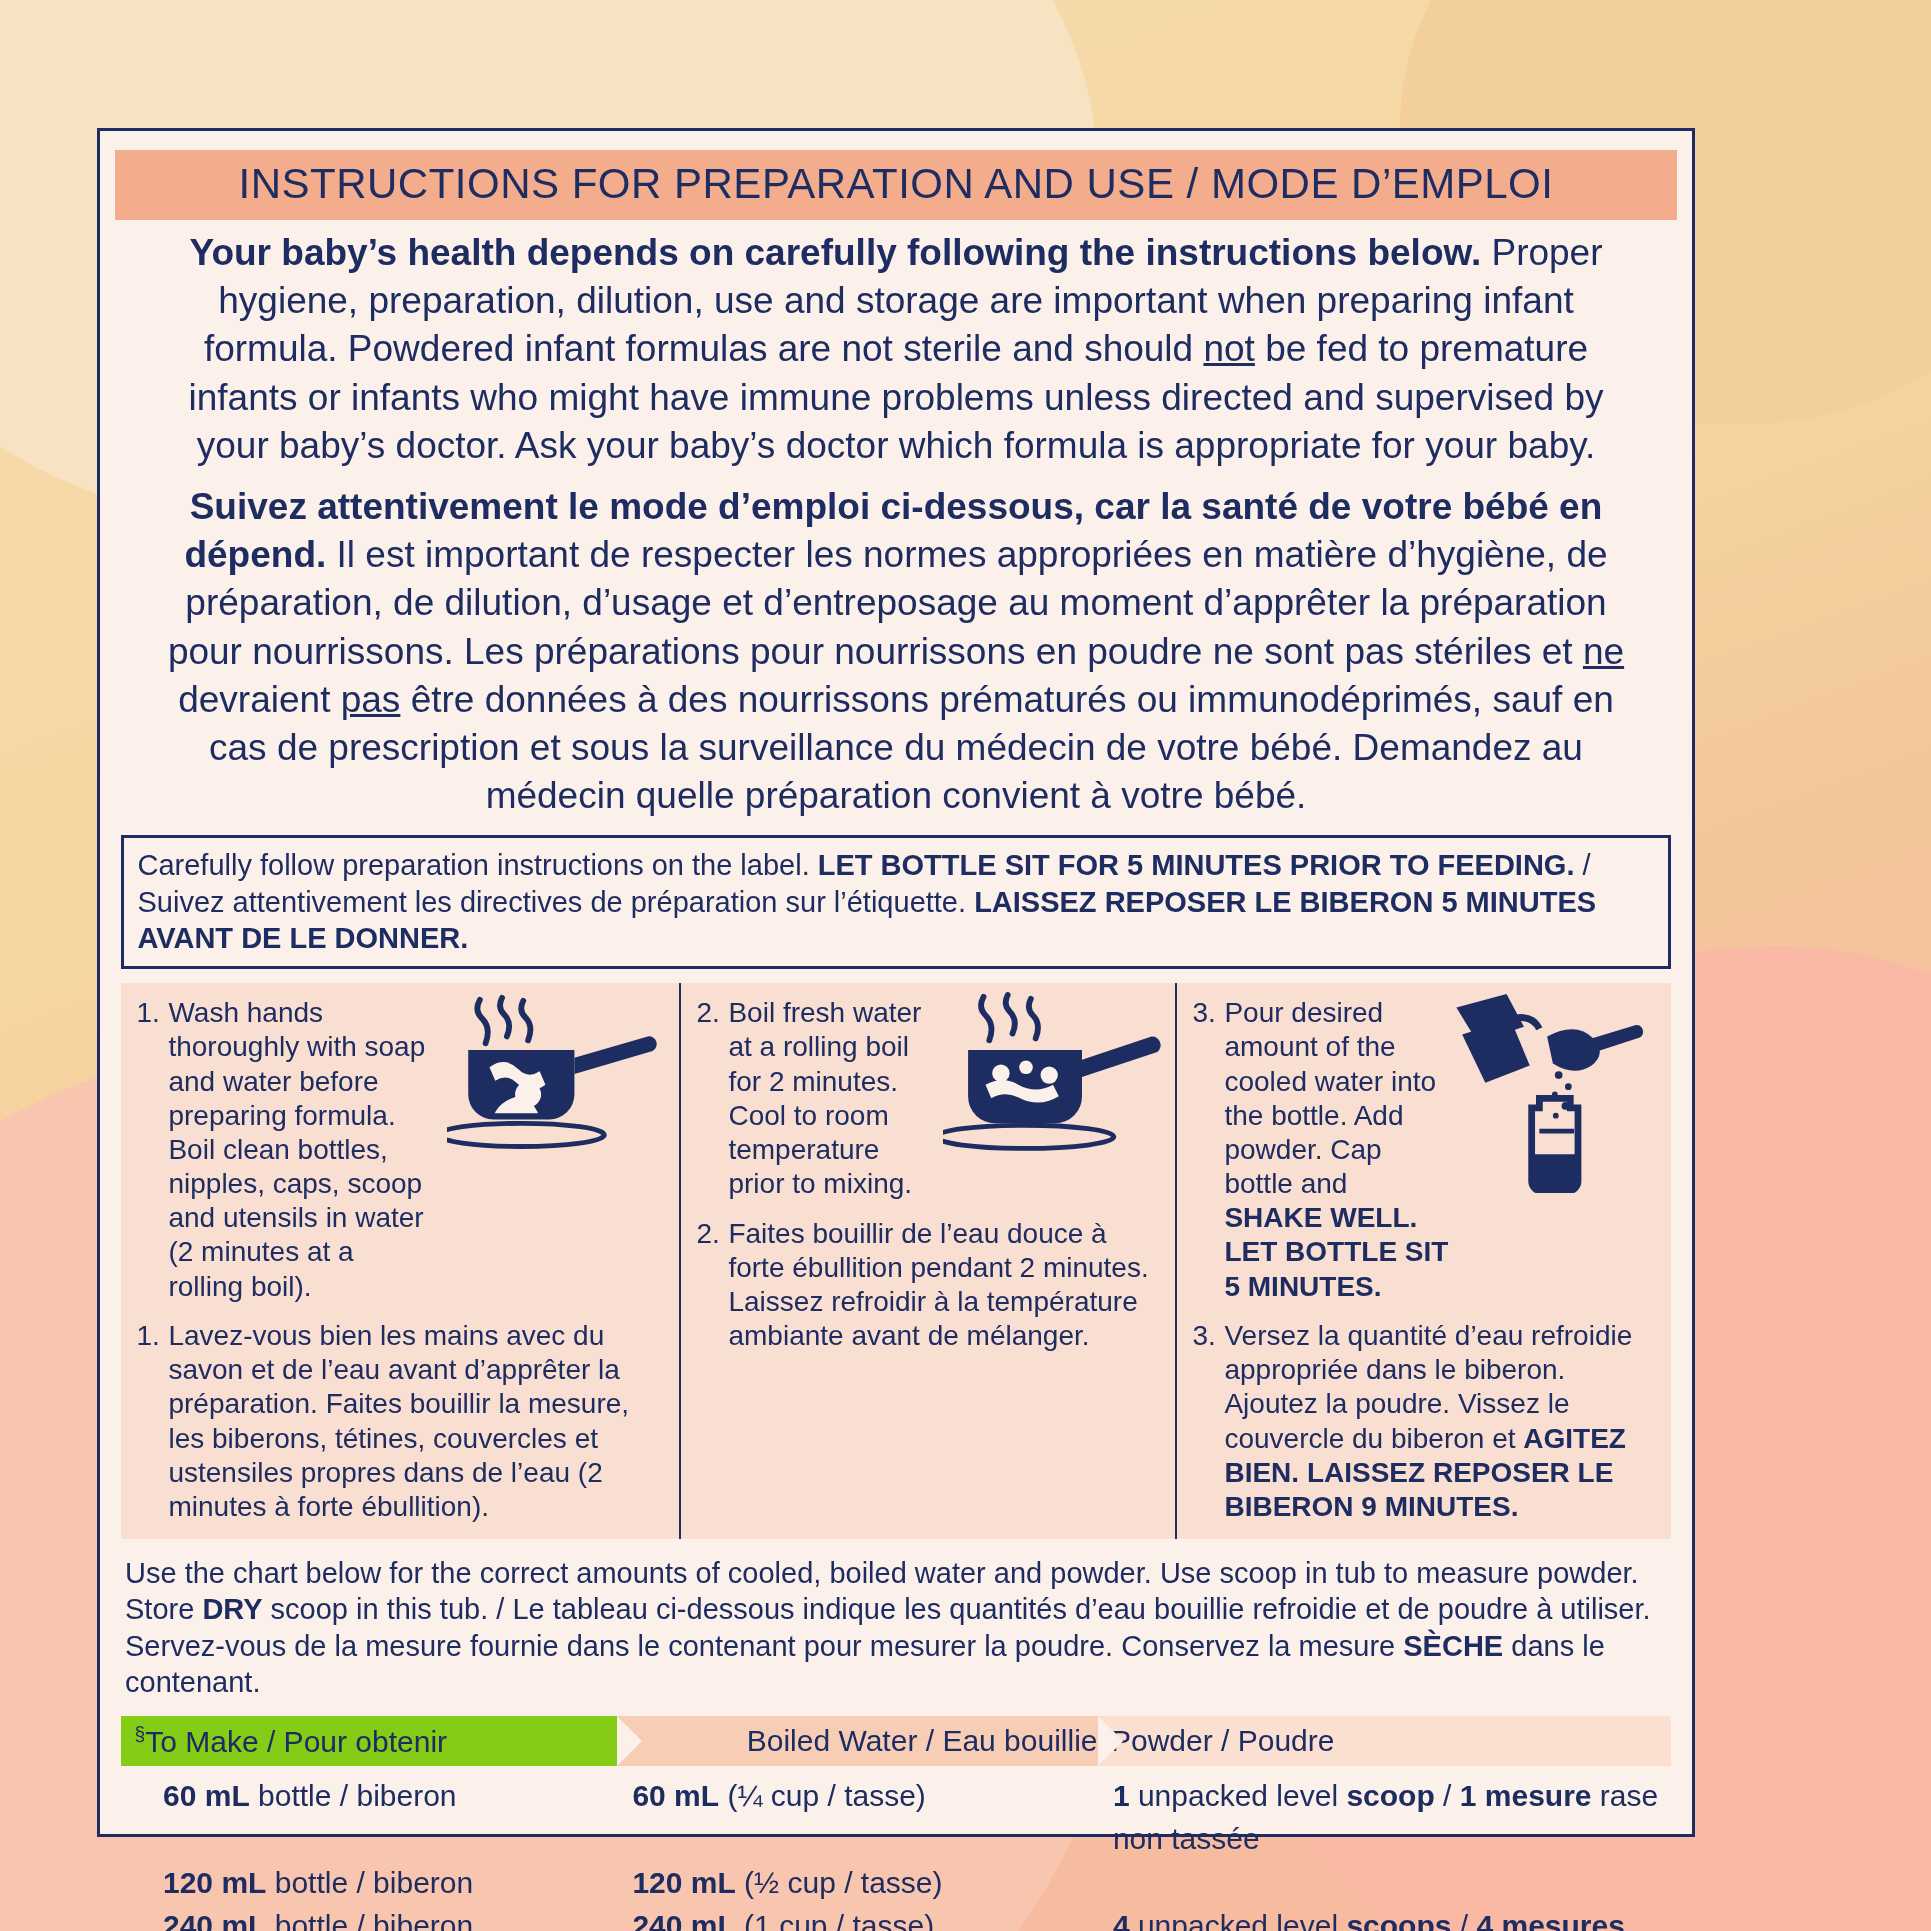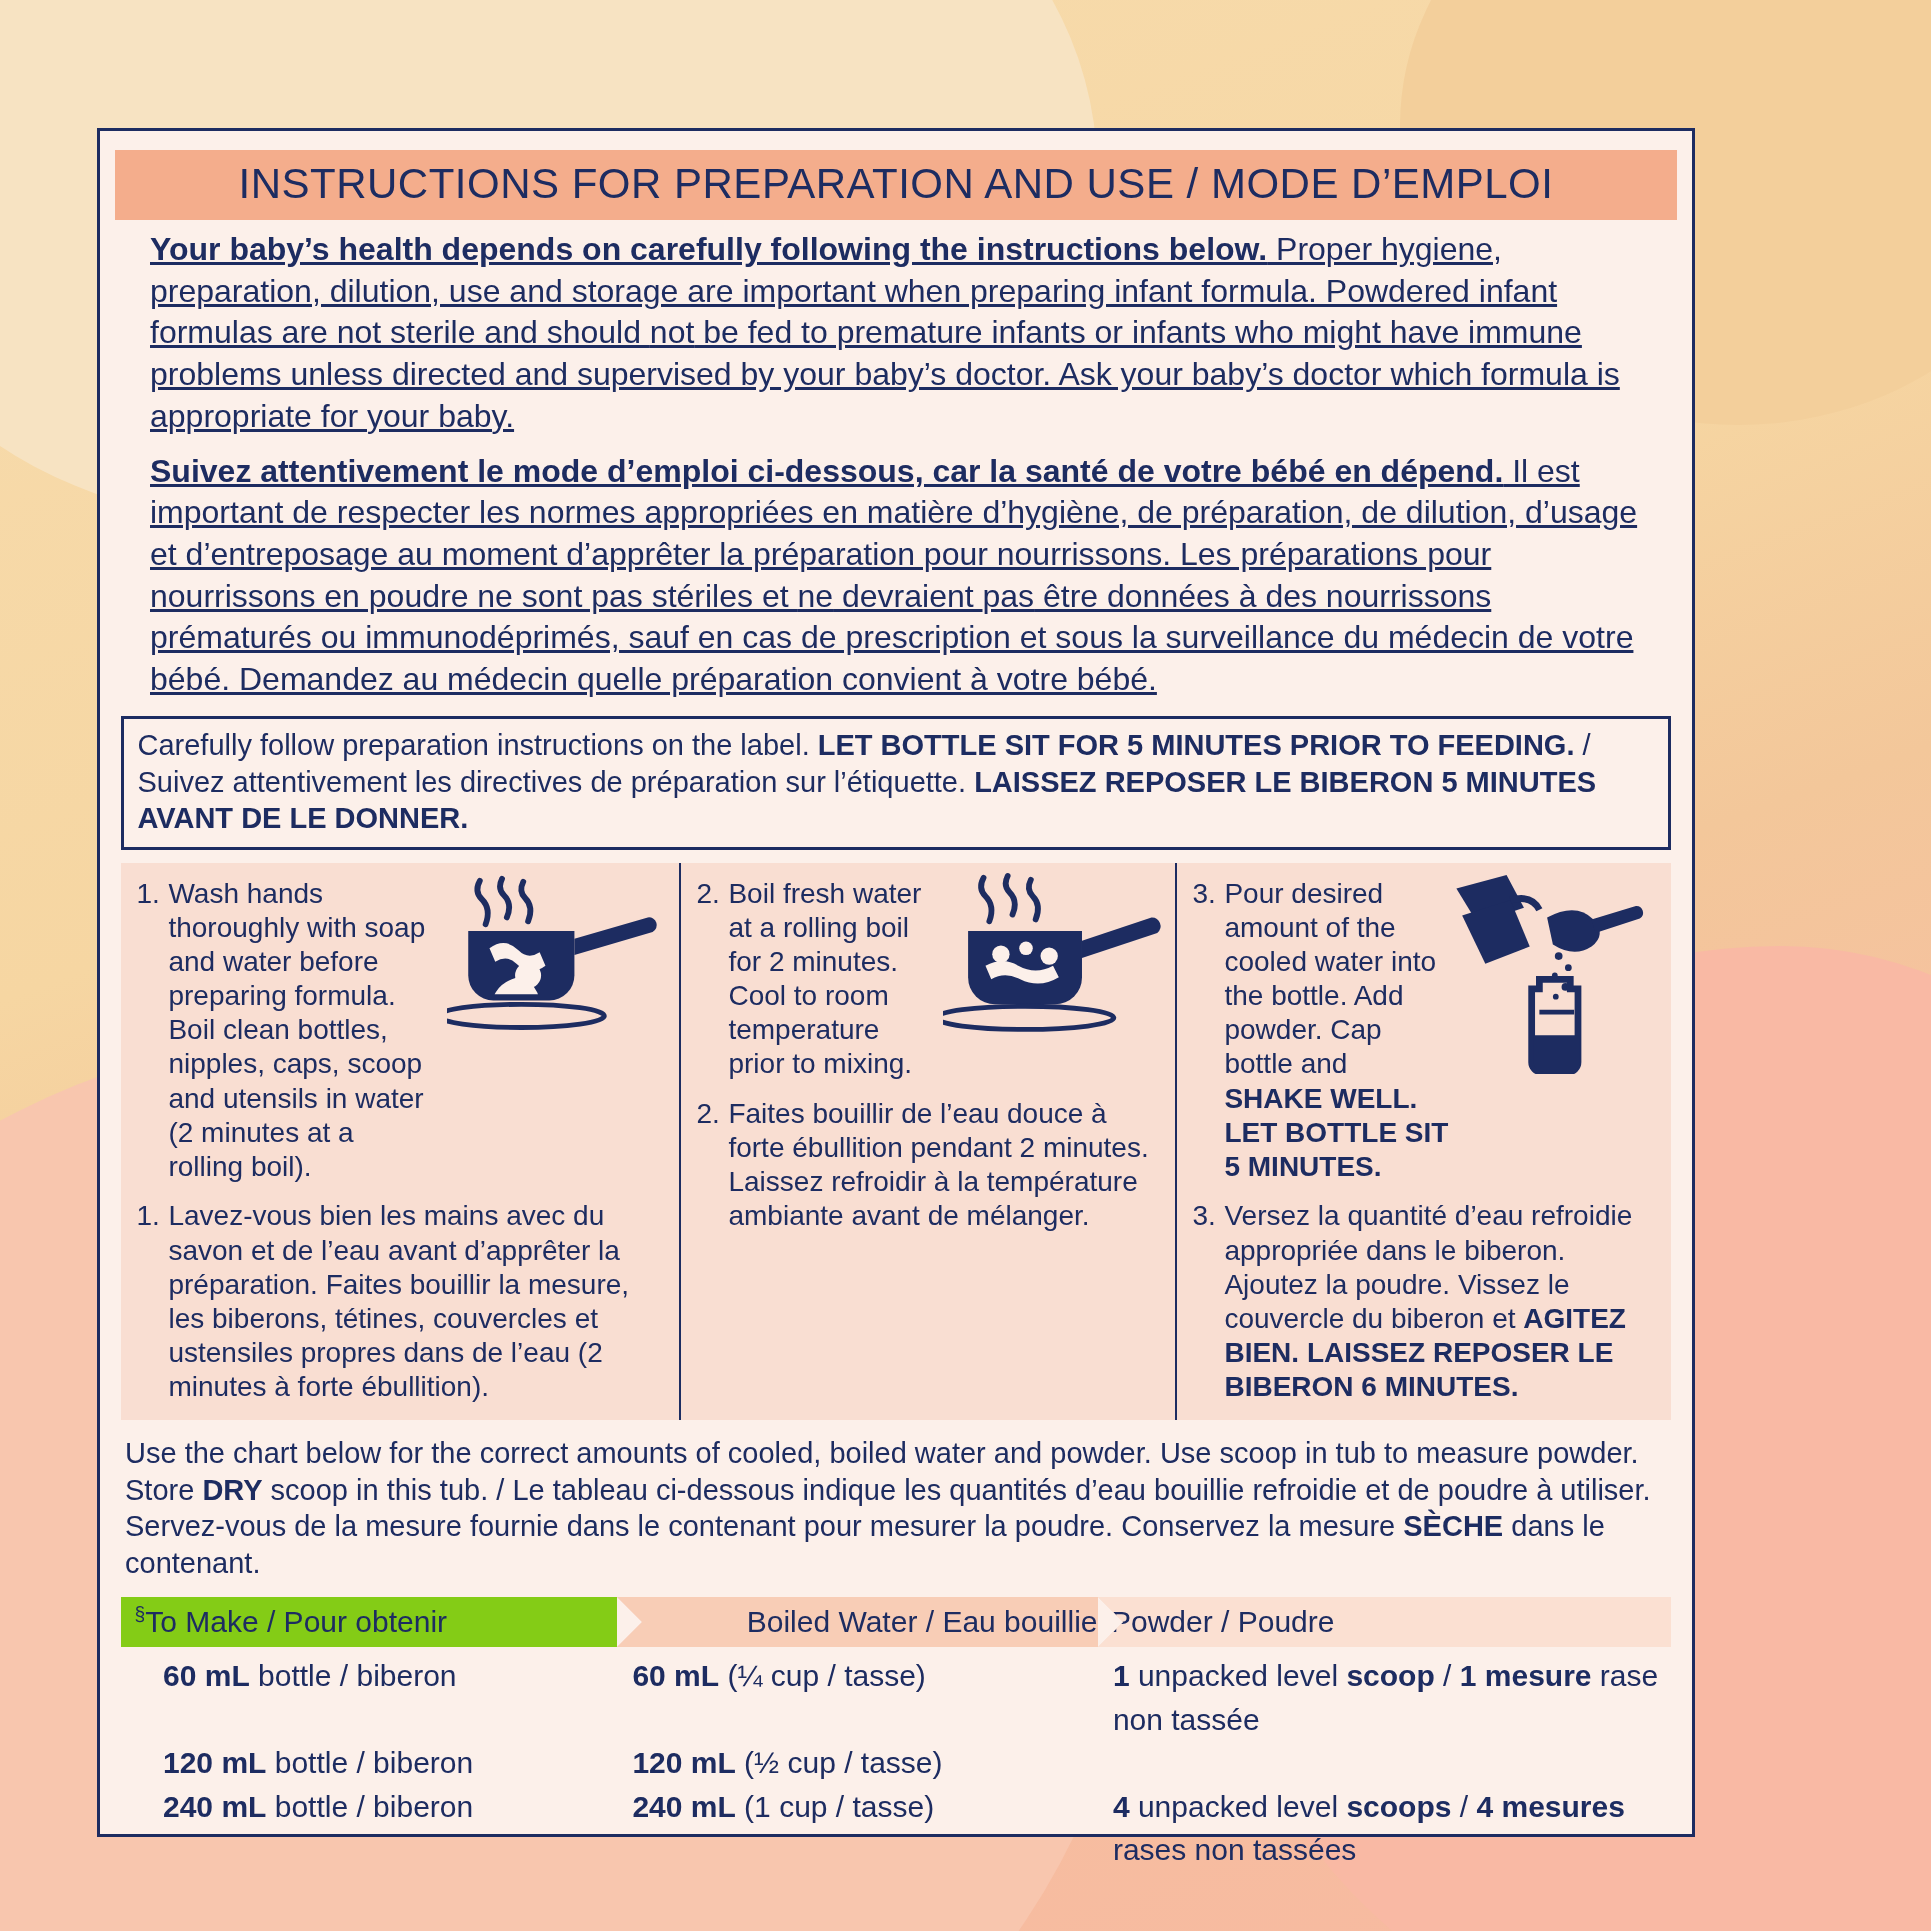--- a/index.html
+++ b/index.html
@@ -73,24 +73,24 @@
   }
   .title-bar .title-text {
     font-size: 42px;
     letter-spacing: 0.5px;
     color: #1d2c61;
     font-weight: 400;
     font-family: "Liberation Sans", sans-serif;
   }
 
   .intro {
+    text-align: center;
     padding: 9.7px 50px 0 50px;
-    font-size: 32px;
+    font-size: 37px;
     line-height: 1.30;
-    text-decoration: underline;
   }
   .intro p { margin: 0 0 1.9px 0; }
   .intro u { text-decoration: underline; }
   .intro .fr { margin-top: 13.5px; }
 
   
   .callout {
     margin: 15.4px 21px 0 21px;
     border: 3.4px solid #1d2c61;
     padding: 8.7px 13.5px 9.7px 13.5px;
@@ -307,21 +307,21 @@
           <path d="M98 170 h48 v28 a10 10 0 0 1 -10 10 h-28 a10 10 0 0 1 -10 -10 z" fill="#1d2c61"></path>
           <path d="M104 146 h36" stroke="#1d2c61" stroke-width="5"></path>
         </svg>
       </div>
       <div class="step-en narrow-text-3">
         <span class="step-num">3.</span>
         <span class="step-body"><span>Pour desired amount of the cooled water into the bottle. Add powder. Cap bottle and </span><b>SHAKE WELL. LET BOTTLE SIT 5 MINUTES.</b></span>
       </div>
       <div class="step-fr">
         <span class="step-num">3.</span>
-        <span class="step-body"><span>Versez la quantité d’eau refroidie appropriée dans le biberon. Ajoutez la poudre. Vissez le couvercle du biberon et </span><b>AGITEZ BIEN. LAISSEZ REPOSER LE BIBERON 6 MINUTES.</b></span>
+        <span class="step-body"><span>Versez la quantité d’eau refroidie appropriée dans le biberon. Ajoutez la poudre. Vissez le couvercle du biberon et </span><b>AGITEZ BIEN. LAISSEZ REPOSER LE BIBERON 9 MINUTES.</b></span>
       </div>
     </div>
   </div>
 
   <div class="chart-intro">
     <span>Use the chart below for the correct amounts of cooled, boiled water and powder. Use scoop in tub to measure powder. Store </span><b>DRY</b><span> scoop in this tub.</span><span> / Le tableau ci-dessous indique les quantités d’eau bouillie refroidie et de poudre à utiliser. Servez-vous de la mesure fournie dans le contenant pour mesurer la poudre. Conservez la mesure </span><b>SÈCHE</b><span> dans le contenant.</span>
   </div>
 
   <div class="table-wrap">
     <div class="table-head">

